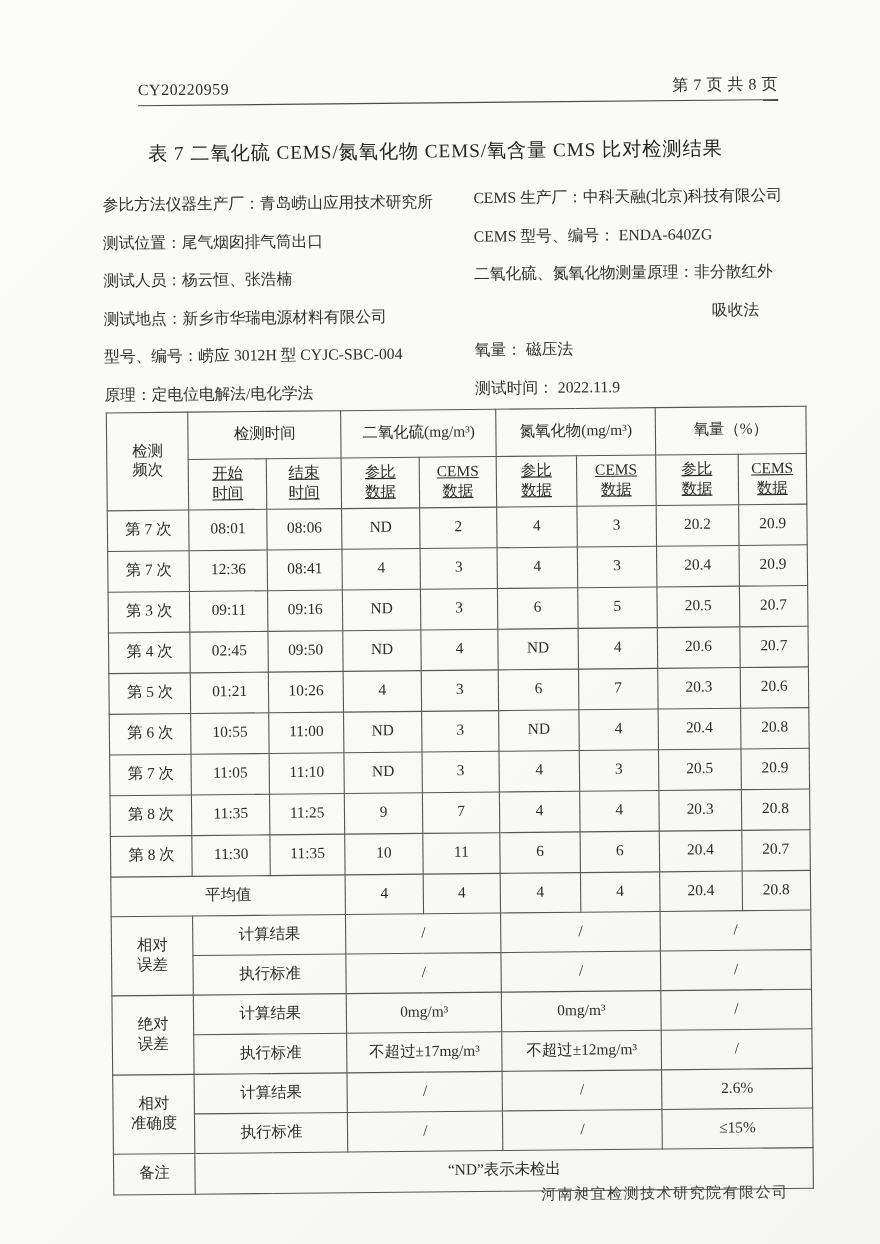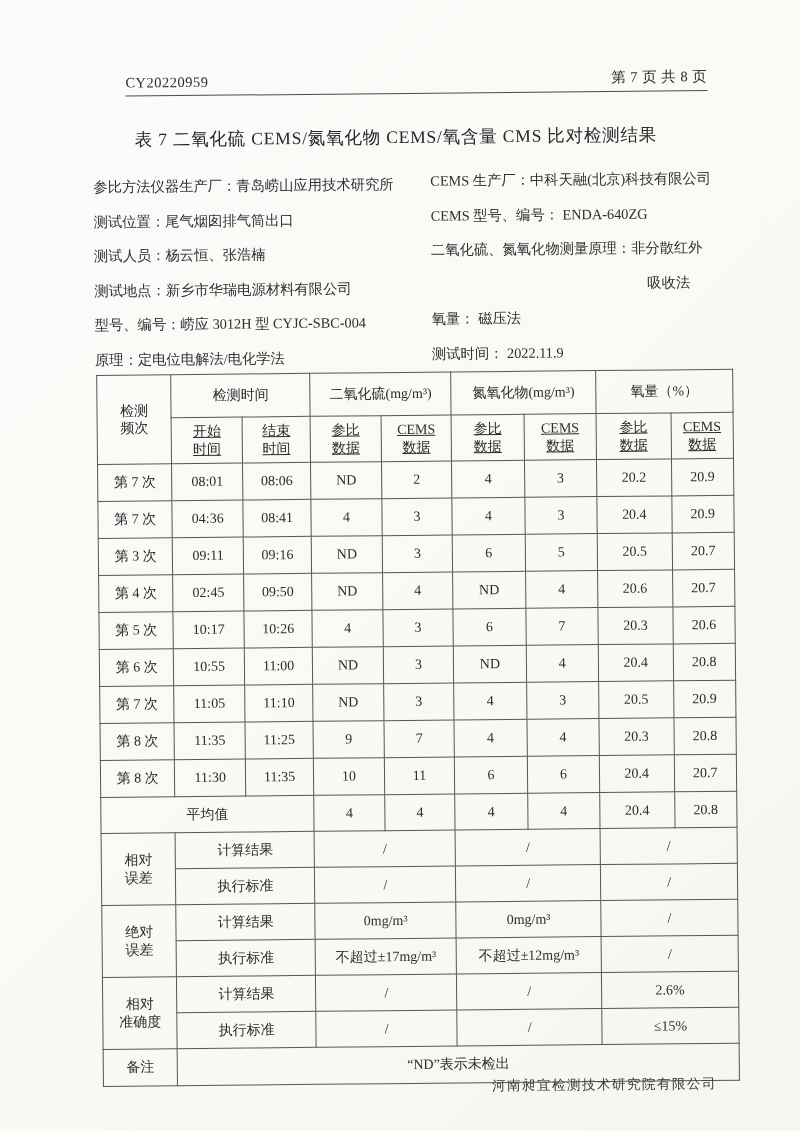--- a/index.html
+++ b/index.html
@@ -146,21 +146,21 @@
           <td>08:06</td>
           <td>ND</td>
           <td>2</td>
           <td>4</td>
           <td>3</td>
           <td>20.2</td>
           <td>20.9</td>
         </tr>
         <tr class="drow">
           <td>第 7 次</td>
-          <td>04:36</td>
+          <td>12:36</td>
           <td>08:41</td>
           <td>4</td>
           <td>3</td>
           <td>4</td>
           <td>3</td>
           <td>20.4</td>
           <td>20.9</td>
         </tr>
         <tr class="drow">
           <td>第 3 次</td>
@@ -179,21 +179,21 @@
           <td>09:50</td>
           <td>ND</td>
           <td>4</td>
           <td>ND</td>
           <td>4</td>
           <td>20.6</td>
           <td>20.7</td>
         </tr>
         <tr class="drow">
           <td>第 5 次</td>
-          <td>10:17</td>
+          <td>01:21</td>
           <td>10:26</td>
           <td>4</td>
           <td>3</td>
           <td>6</td>
           <td>7</td>
           <td>20.3</td>
           <td>20.6</td>
         </tr>
         <tr class="drow">
           <td>第 6 次</td>

